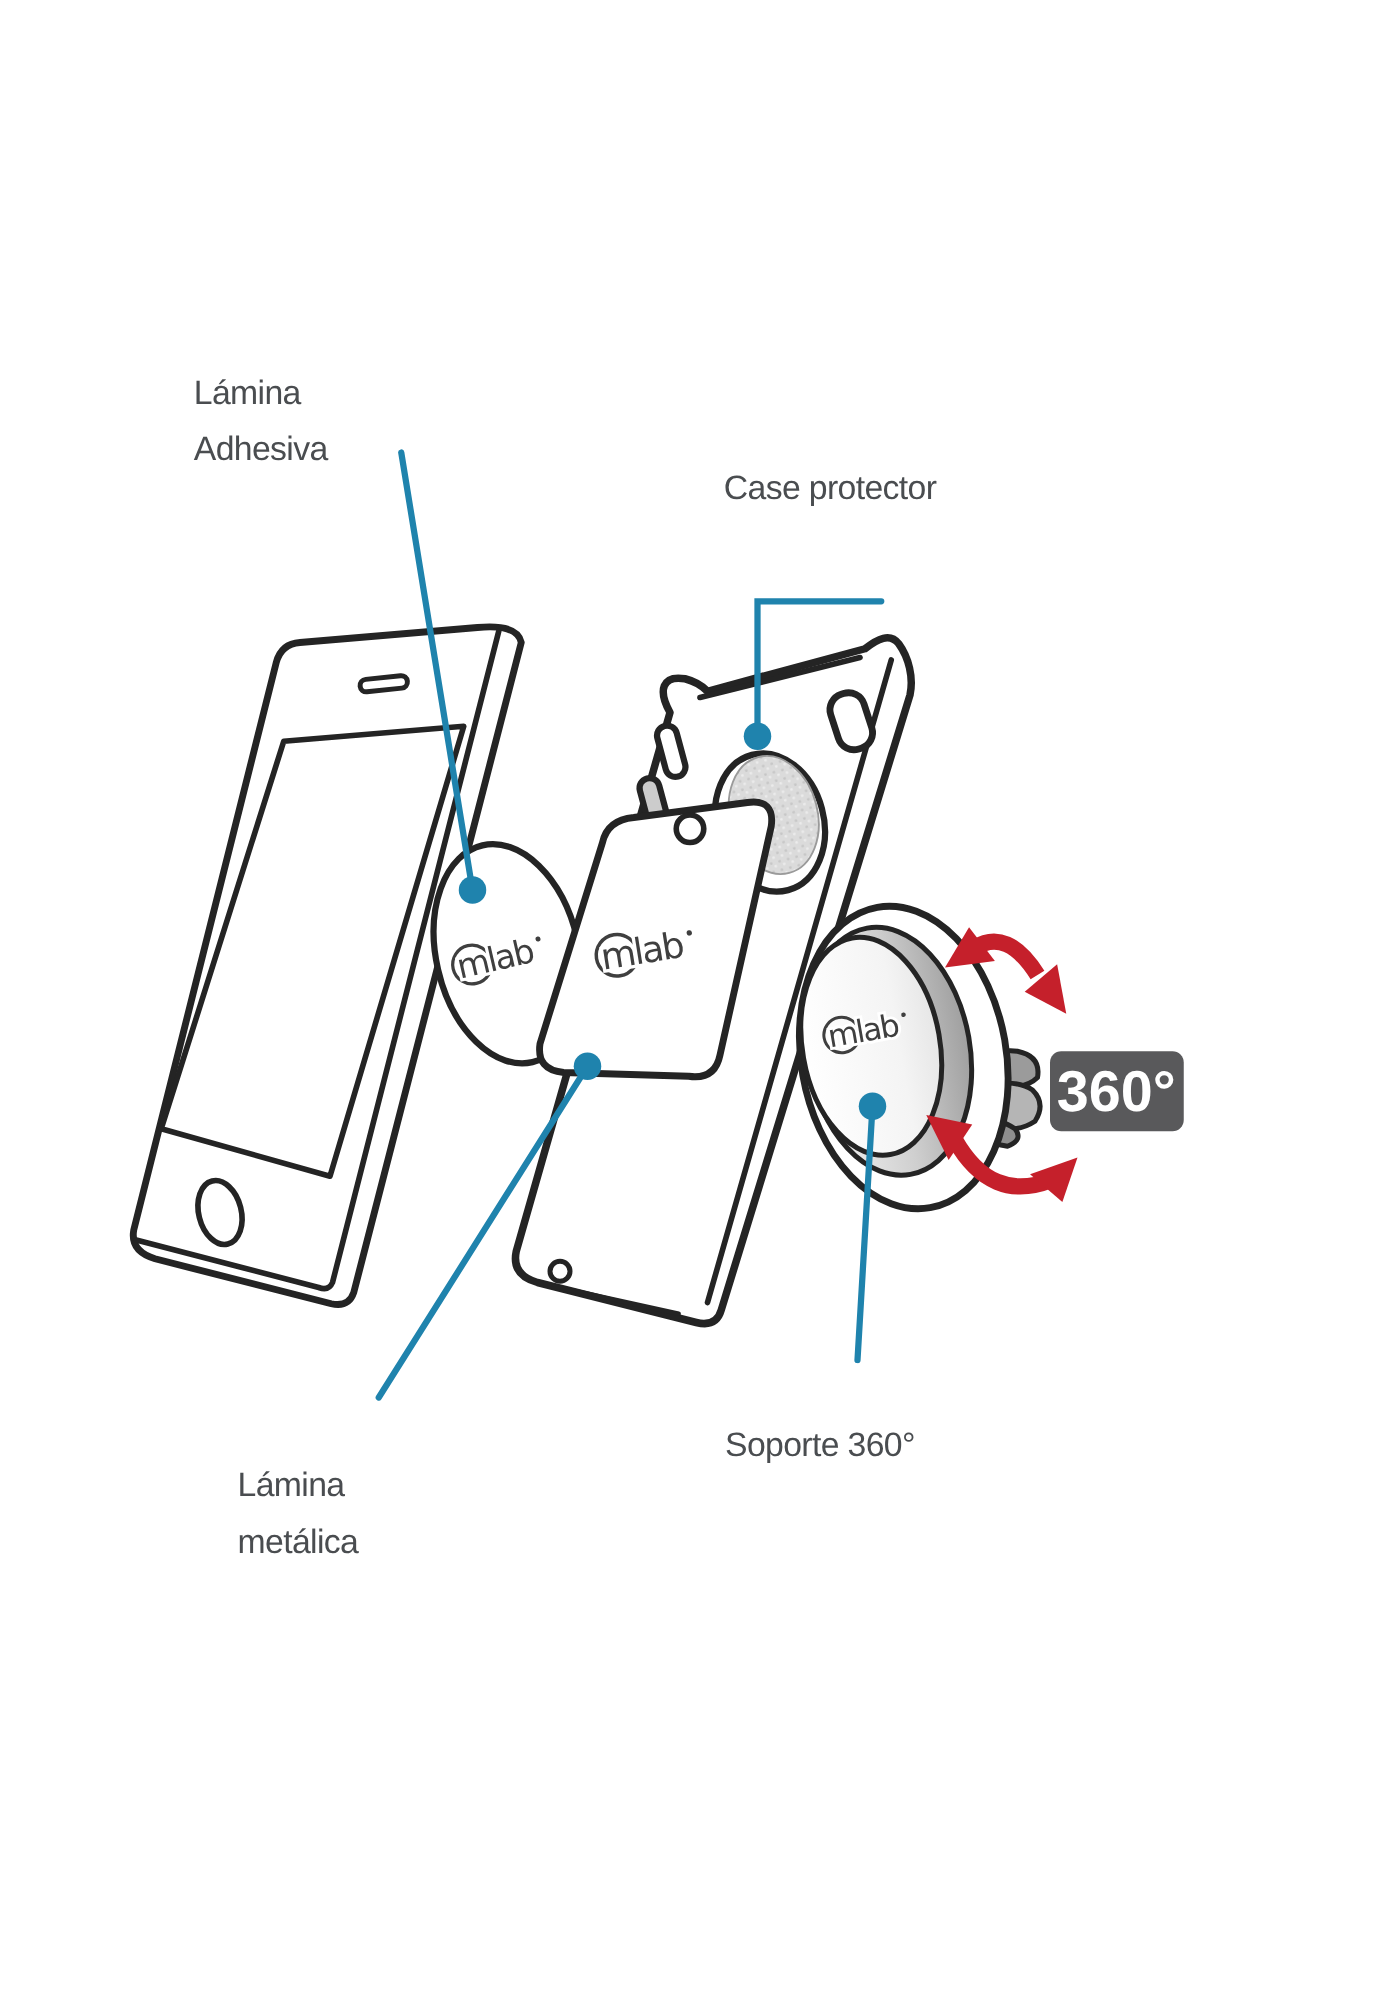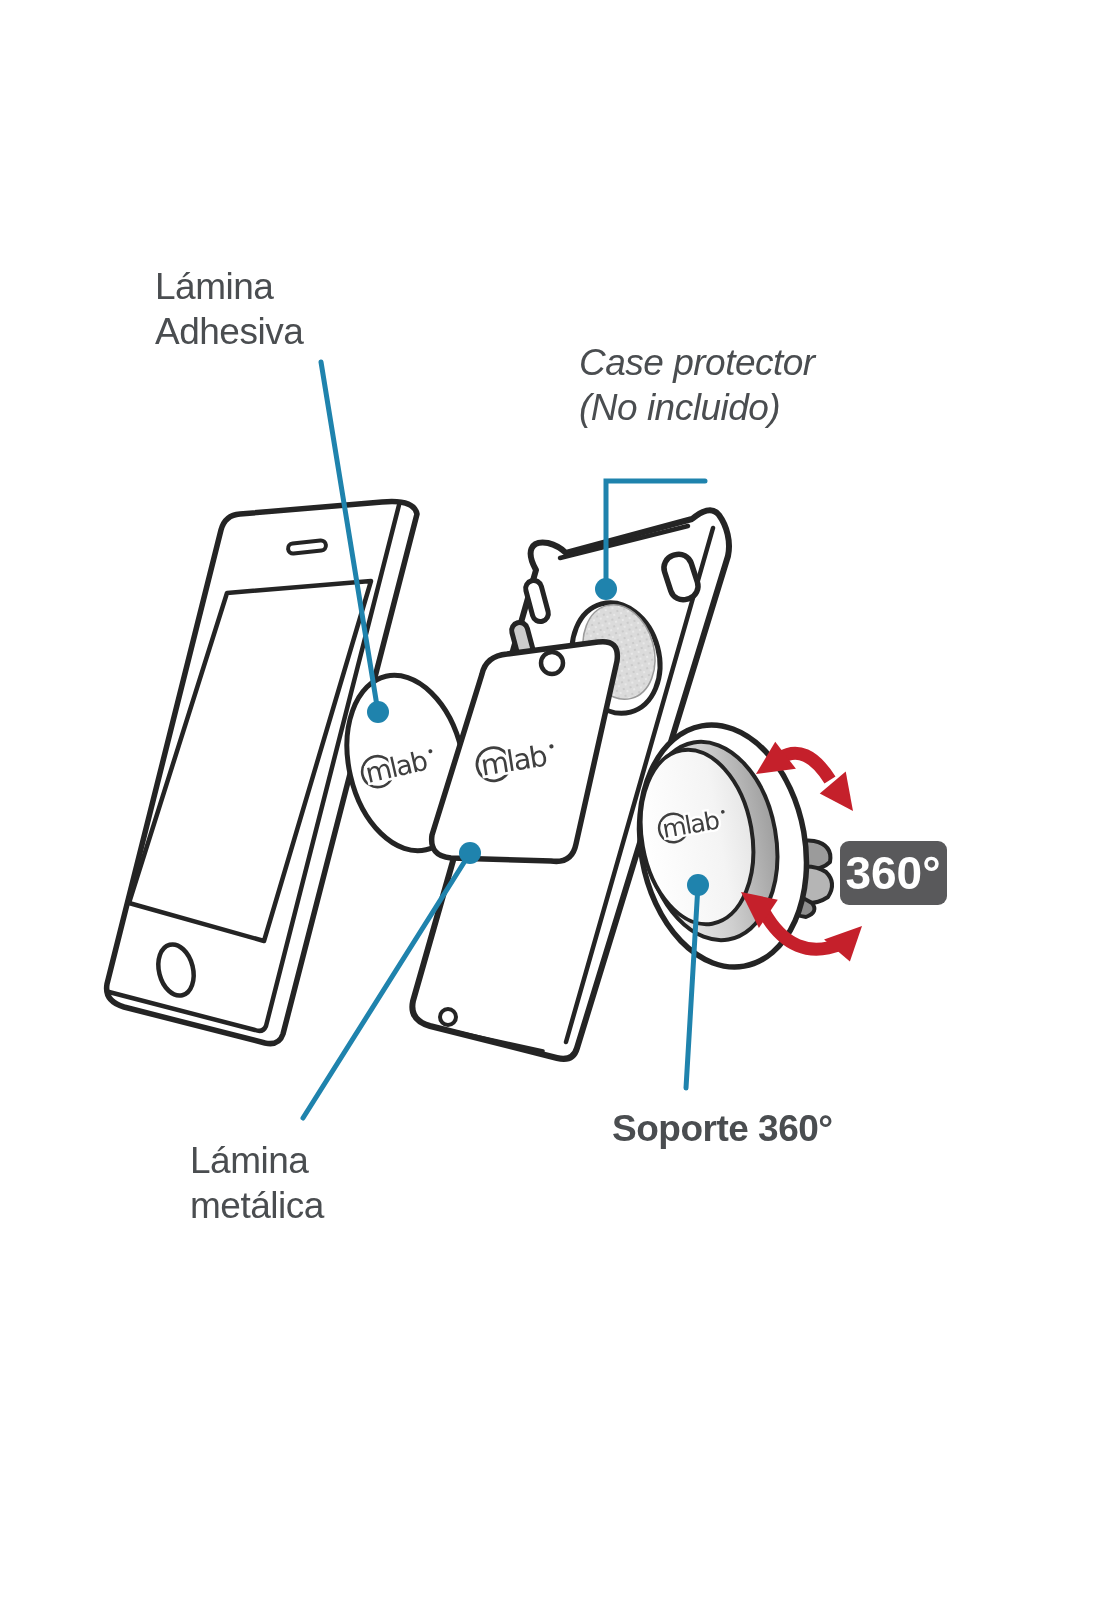--- a/index.html
+++ b/index.html
@@ -7,22 +7,22 @@
     --leader-blue:#1f83ad; --arrow-red:#c5202b; --badge-bg:#59595b; --badge-text:#ffffff;
     --logo-ink:#3f3f3f;
   }
   html,body{margin:0;padding:0;background:#fff;}
   .stage{
     position:relative; width:1104px; height:1600px; background:var(--background);
     overflow:hidden; font-family:"Liberation Sans", sans-serif;
   }
   .stage svg{position:absolute; left:0; top:0;}
   .label{
-    position:absolute; color:var(--label-text); font-size:37px; line-height:45px;
-    letter-spacing:-0.5px; white-space:nowrap;
+    position:absolute; color:var(--label-text); font-size:27px; line-height:45px;
+    letter-spacing:-0.5px; white-space:nowrap;margin-top:28px;
   }
   
   .ink{stroke:var(--line-art); stroke-linejoin:round; stroke-linecap:round;}
   .nofill{fill:none;}
   .whitefill{fill:#ffffff;}
   .leader-line{stroke:var(--leader-blue); stroke-width:5; fill:none; stroke-linecap:round;}
   .leader-dot{fill:var(--leader-blue);}
   .arrow-arc{stroke:var(--arrow-red); stroke-width:13; fill:none;}
   .arrow-head{fill:var(--arrow-red);}
   .badge-rect{fill:var(--badge-bg);}
@@ -176,27 +176,26 @@
 
     <path class="leader-line" d="M 698 885 L 686 1088"></path>
     <circle class="leader-dot" cx="698" cy="885" r="11"></circle>
   </svg>
 
   <div class="label" style="left:155px; top:264px;">
     <div>Lámina</div>
     <div>Adhesiva</div>
   </div>
 
-  <div class="label" style="left:579px; top:340px;font-style:italic;">
+  <div class="label" style="left:579px; top:340px;">
     <div>Case protector</div>
-    <div>(No incluido)</div>
   </div>
 
   <div class="label" style="left:190px; top:1138px;">
     <div>Lámina</div>
     <div>metálica</div>
   </div>
 
-  <div class="label" style="left:612px; top:1106px;font-weight:bold;">
+  <div class="label" style="left:580px; top:1106px;">
     <div>Soporte 360°</div>
   </div>
 
 </div>
 
 </body></html>

